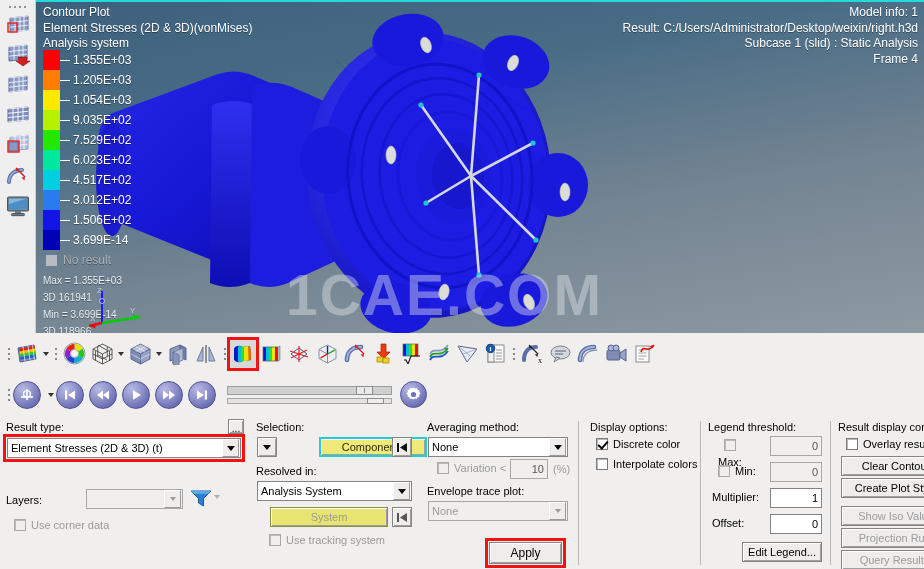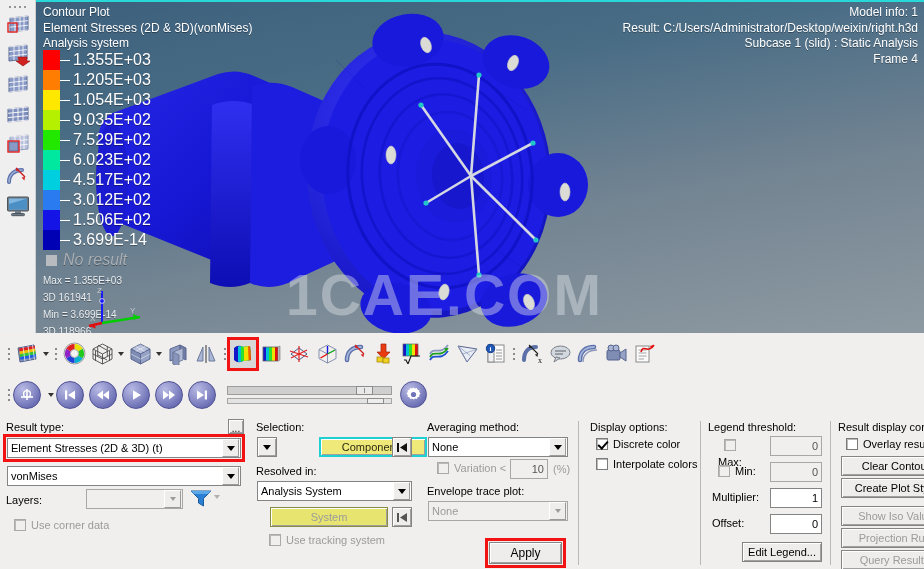--- a/index.html
+++ b/index.html
@@ -40,23 +40,23 @@
     text-shadow:0 1px 0 rgba(0,0,0,.35);
   }
   #hdr-left{left:7px;top:5px;line-height:15.5px;}
   #hdr-right{right:6px;top:5px;line-height:15.5px;text-align:right;}
 
   
   #legend{position:absolute;left:7px;top:50px;}
   .leg-row{display:flex;align-items:center;height:20px;}
   .leg-sw{width:17px;height:20px;display:block;}
   .leg-tick{width:10px;height:1px;background:#fff;margin-right:3px;}
-  .leg-val{color:#fff;font-size:16px;line-height:12px;white-space:nowrap;text-shadow:0 1px 0 rgba(0,0,0,.35);}
+  .leg-val{color:#fff;font-size:12px;line-height:12px;white-space:nowrap;text-shadow:0 1px 0 rgba(0,0,0,.35);}
   .leg-noresult .leg-sw{background:#b8bcc0;height:11px;width:11px;margin-left:3px;}
-  .leg-noresult .leg-val{color:#a9aeb3;font-style:italic;}
+  .leg-noresult .leg-val{color:#a9aeb3;}
   #legend-stats{margin-top:2px;}
   #legend-stats div{color:#e9edf0;font-size:10px;line-height:17px;white-space:nowrap;text-shadow:0 1px 0 rgba(0,0,0,.35);}
 
   
   #triad{position:absolute;left:52px;top:285px;width:60px;height:44px;}
 
   
   #vp-watermark{
     position:absolute;left:250px;top:262px;
     font-size:57px;font-weight:bold;color:rgba(226,231,236,.42);
@@ -762,26 +762,20 @@
       <div class="lbl" style="position:absolute;left:6px;top:6px;">Result type:</div>
       <div class="dotsbtn" style="position:absolute;left:228px;top:4px;">...</div>
 
       <div class="combo redbox" style="position:absolute;left:7px;top:23px;width:234px;">
         <span class="txt">Element Stresses (2D &amp; 3D) (t)</span>
         <span class="arrow">
             <b></b>
           </span>
       </div>
 
-      <div class="combo" style="position:absolute;left:7px;top:51px;width:234px;">
-        <span class="txt">vonMises</span>
-        <span class="arrow">
-            <b></b>
-          </span>
-      </div>
 
       <div class="lbl" style="position:absolute;left:6px;top:79px;">Layers:</div>
       <div class="combo small disabled" style="position:absolute;left:86px;top:74px;width:97px;">
         <span class="txt"></span>
         <span class="arrow">
             <b></b>
           </span>
       </div>
 
       <svg class="funnel" style="position:absolute;left:190px;top:74px;" viewBox="0 0 22 18">

